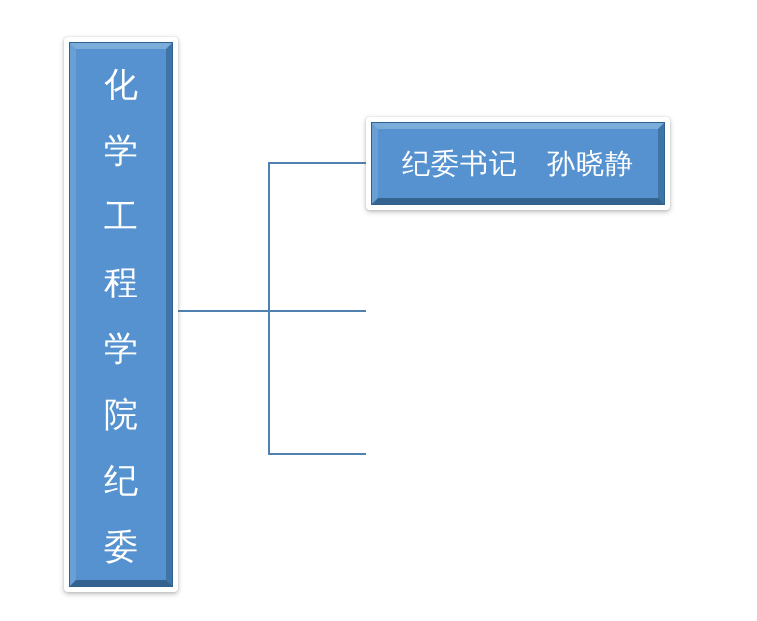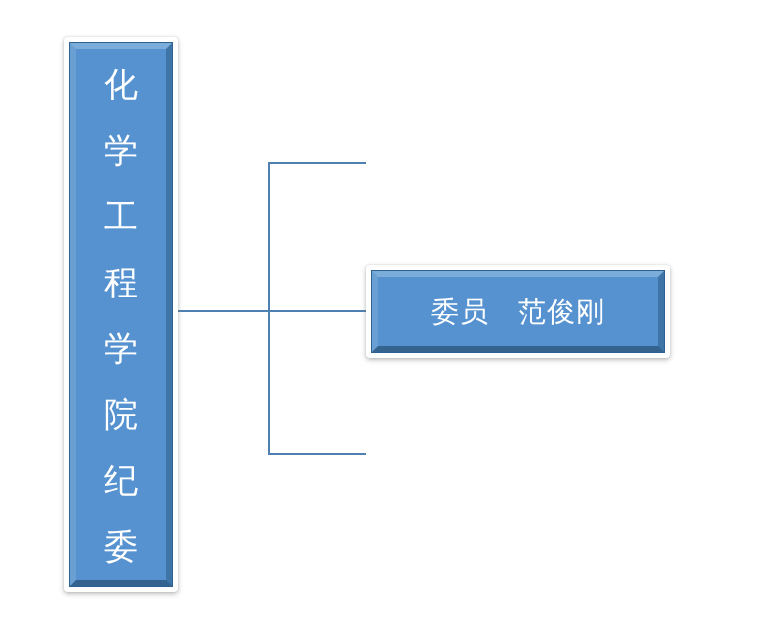--- a/index.html
+++ b/index.html
@@ -108,21 +108,21 @@
         <div class="ch">工</div>
         <div class="ch">程</div>
         <div class="ch">学</div>
         <div class="ch">院</div>
         <div class="ch">纪</div>
         <div class="ch">委</div>
       </div>
     </div>
   </div>
 
-
-  <div class="node member-node pos-1">
+  <div class="node member-node pos-0">
     <div class="bevel">
-      <div class="bevel-inner">委员　范俊刚</div>
+      <div class="bevel-inner">纪委书记　孙晓静</div>
     </div>
   </div>
+
 
 
 </div>
 
 </body></html>

